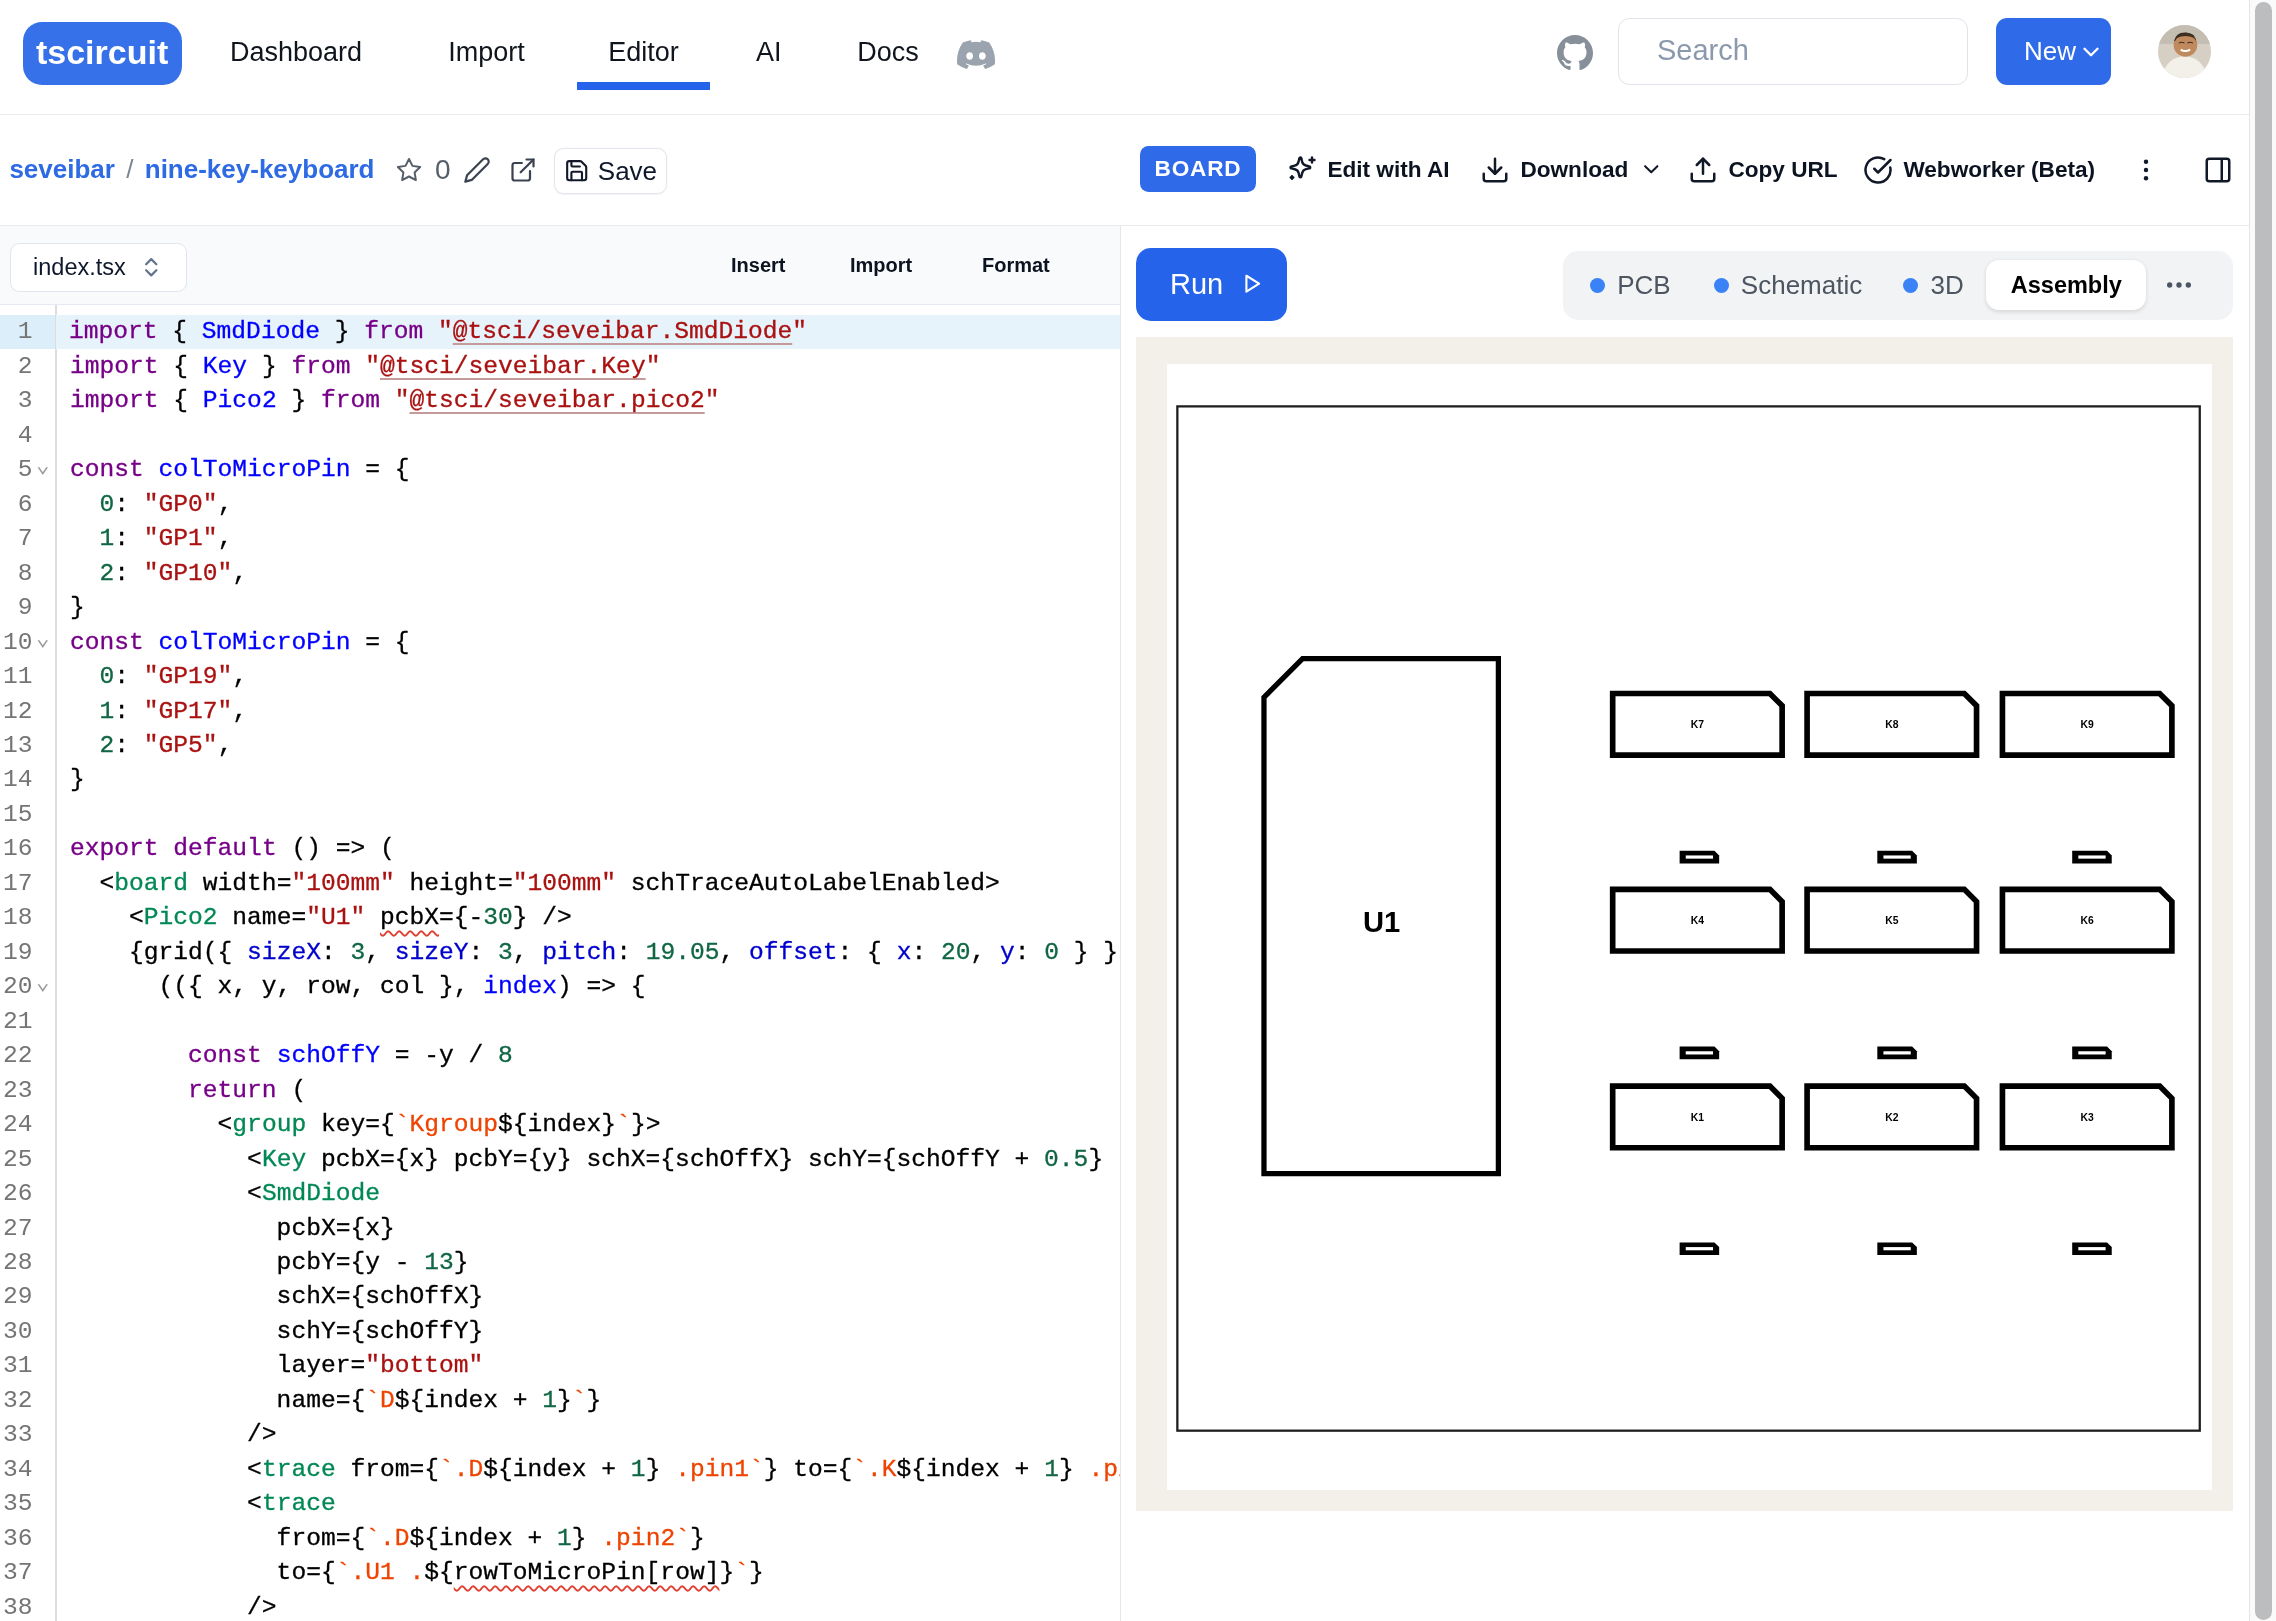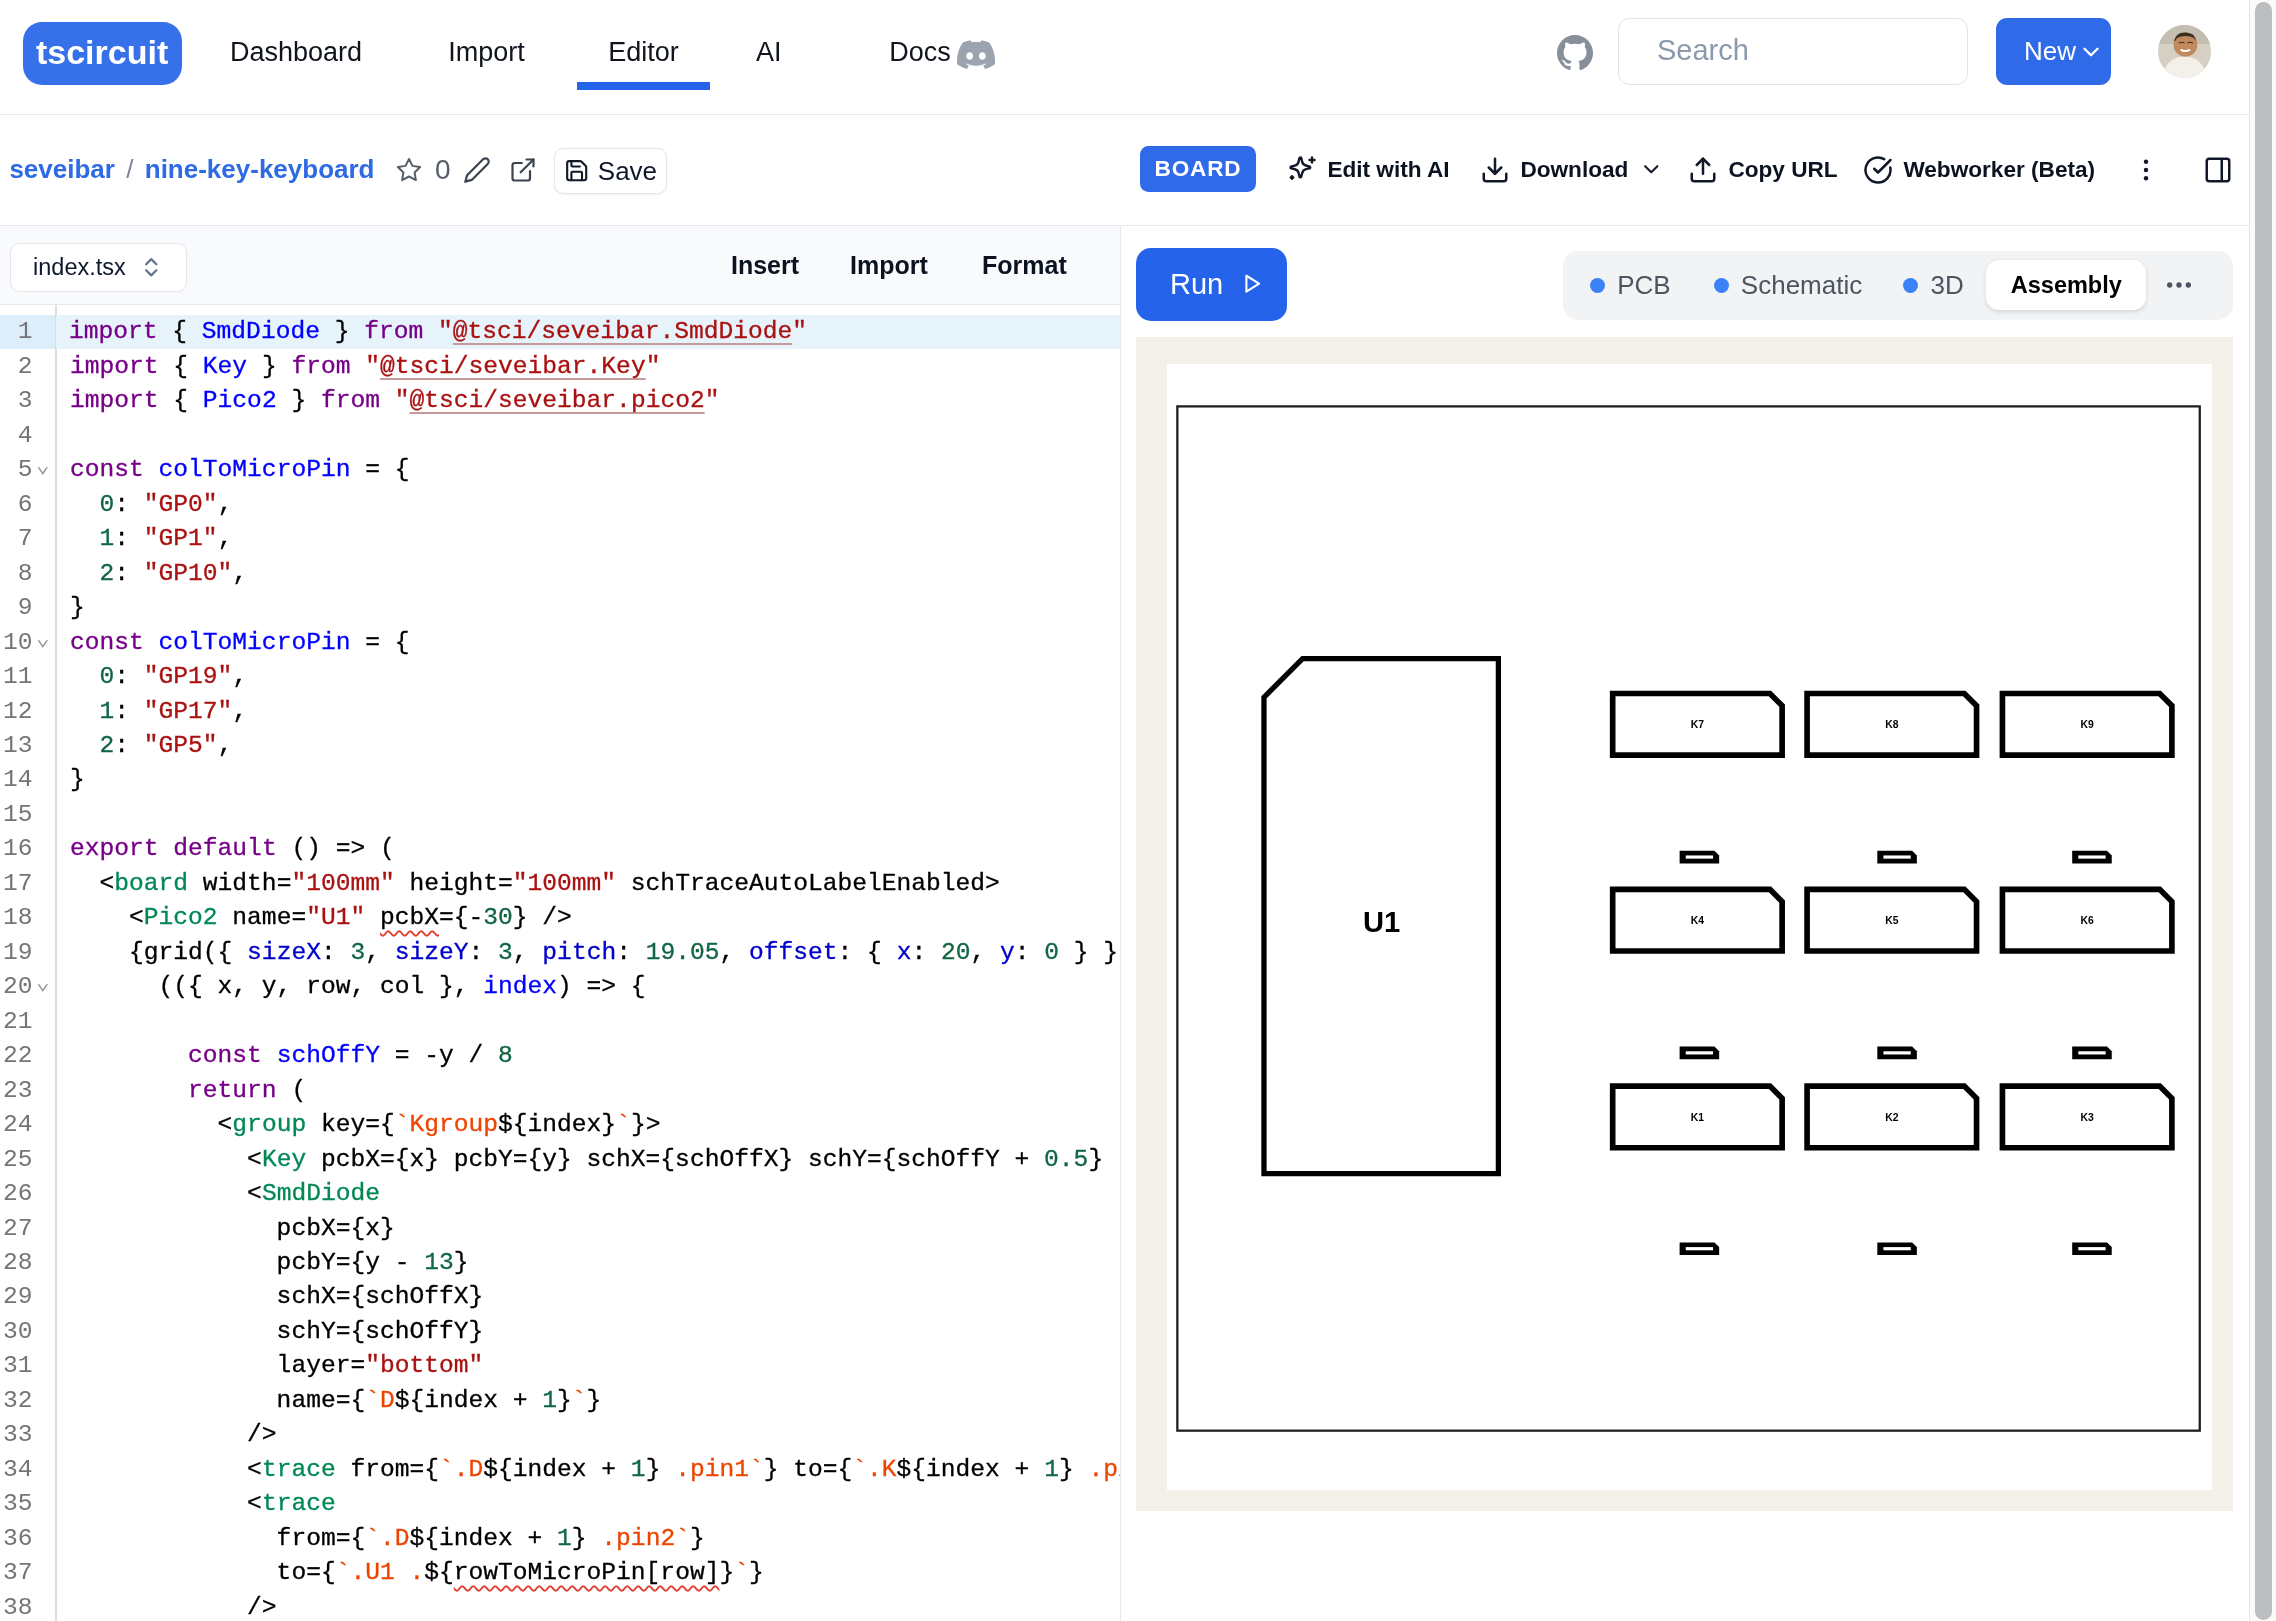--- a/index.html
+++ b/index.html
@@ -32,21 +32,21 @@
 .board { position:absolute; left:1140px; top:31px; width:116px; height:46px; border-radius:8.5px;
   background:#2f6ae9; color:#fff; font-weight:700; font-size:22.6px; letter-spacing:0.8px; text-align:center; line-height:46px; }
 .r2btn { position:absolute; top:0; height:109px; display:flex; align-items:center; gap:10.4px;
   font-size:22.6px; font-weight:600; color:#0c1320; }
 
 .edpanel { position:absolute; left:0; top:226px; width:1121px; height:1395px; background:#fff; overflow:hidden;
   border-right:1.9px solid #e5e7eb; }
 .etb { position:absolute; left:0; top:0; width:100%; height:79px; background:#f8fafc; border-bottom:1.9px solid #e5eaf0; }
 .fchip { position:absolute; left:10.4px; top:17px; width:177px; height:49px; background:#fff; border:1.9px solid #e2e6ec;
   border-radius:9.4px; display:flex; align-items:center; font-size:23.5px; color:#0f172a; padding-left:21.7px; gap:13px; }
-.etbm { position:absolute; top:0; height:79px; line-height:79px; font-size:25px; font-weight:600; color:#0c1320; }
+.etbm { position:absolute; top:0; height:79px; line-height:79px; font-size:20px; font-weight:600; color:#0c1320; }
 
 .codewrap { position:absolute; left:0; top:79px; width:100%; height:1316px; background:#fff;
   font-family:"Liberation Mono", monospace; }
 .cl { position:absolute; left:70px; height:34px; line-height:34px; font-size:24.6px; white-space:pre; color:#000; top:0; }
 .cl.act { left:56px; padding-left:13px; width:1064px; background:#e6f3fb; }
 .gl { position:absolute; left:0; width:55px; height:34px; line-height:34px; font-size:24.6px; color:#757575; -webkit-text-stroke:0px transparent; }
 .gl.gact { background:#dceefa; }
 .lnum { position:absolute; right:22.6px; }
 .fold { position:absolute; left:36px; top:-3.8px; color:#9a9a9a; font-size:22.6px; }
 .gutborder { position:absolute; left:55px; top:0; width:1.9px; height:100%; background:#dddddd; }
@@ -76,21 +76,21 @@
 .sbar { position:absolute; left:2249px; top:0; width:28px; height:1621px; background:#fafafa; border-left:1.9px solid #e4e4e4; }
 .sthumb { position:absolute; left:4.7px; top:1.9px; width:17px; height:1618px; border-radius:8.5px; background:#bbbdbf; }
 </style></head>
 <body>
 <div class="nav">
   <div class="logo">tscircuit</div>
   <div class="navlink" style="left:229px;width:134px;">Dashboard</div>
   <div class="navlink" style="left:441px;width:91px;">Import</div>
   <div class="navlink" style="left:606px;width:75px;">Editor</div>
   <div class="navlink" style="left:756px;width:25.4px;">AI</div>
-  <div class="navlink" style="left:857px;width:62px;margin-left:32px;">Docs</div>
+  <div class="navlink" style="left:857px;width:62px;">Docs</div>
   <div class="editorline"></div>
   <div class="abs" style="left:957px;top:40px;"><svg width="38" height="29" viewBox="0 0 127 96" fill="#9aa3ae">
         <path d="M107.7 8.07A105.15 105.15 0 0 0 81.47 0a72.06 72.06 0 0 0-3.36 6.83 97.68 97.68 0 0 0-29.11 0A72.37 72.37 0 0 0 45.64 0a105.89 105.89 0 0 0-26.25 8.09C2.79 32.65-1.71 56.6.54 80.21a105.73 105.73 0 0 0 32.17 16.15 77.7 77.7 0 0 0 6.89-11.11 68.42 68.42 0 0 1-10.85-5.18c.91-.66 1.8-1.34 2.66-2a75.57 75.57 0 0 0 64.32 0c.87.71 1.76 1.39 2.66 2a68.68 68.68 0 0 1-10.87 5.19 77 77 0 0 0 6.89 11.1 105.25 105.25 0 0 0 32.19-16.14c2.64-27.38-4.51-51.11-18.9-72.15ZM42.45 65.69C36.18 65.69 31 60 31 53s5-12.74 11.43-12.74S54 46 53.89 53s-5.05 12.69-11.44 12.69Zm42.24 0C78.41 65.69 73.25 60 73.25 53s5-12.74 11.44-12.74S96.23 46 96.12 53s-5.04 12.69-11.43 12.69Z"></path>
       </svg></div>
   <div class="abs" style="left:1557px;top:35px;"><svg width="36" height="36" viewBox="0 0 16 16" fill="#87909a">
         <path d="M8 0c4.42 0 8 3.58 8 8a8.013 8.013 0 0 1-5.45 7.59c-.4.08-.55-.17-.55-.38 0-.27.01-1.13.01-2.2 0-.75-.25-1.23-.54-1.48 1.78-.2 3.65-.88 3.65-3.95 0-.88-.31-1.59-.82-2.15.08-.2.36-1.02-.08-2.12 0 0-.67-.22-2.2.82-.64-.18-1.32-.27-2-.27-.68 0-1.36.09-2 .27-1.53-1.03-2.2-.82-2.2-.82-.44 1.1-.16 1.92-.08 2.12-.51.56-.82 1.28-.82 2.15 0 3.06 1.86 3.75 3.64 3.95-.23.2-.44.55-.51 1.07-.46.21-1.61.55-2.33-.66-.15-.24-.6-.83-1.23-.82-.67.01-.27.38.01.53.34.19.73.9.82 1.13.16.45.68 1.31 2.69.94 0 .67.01 1.3.01 1.49 0 .21-.15.45-.55.38A7.995 7.995 0 0 1 0 8c0-4.42 3.58-8 8-8Z"></path>
       </svg></div>
   <div class="search">Search</div>
   <div class="newbtn">New<svg width="26" height="26" viewBox="0 0 24 24" fill="none" stroke="#fff" stroke-width="2.2" stroke-linecap="round" stroke-linejoin="round">
         <path d="m6 9 6 6 6-6"></path>

